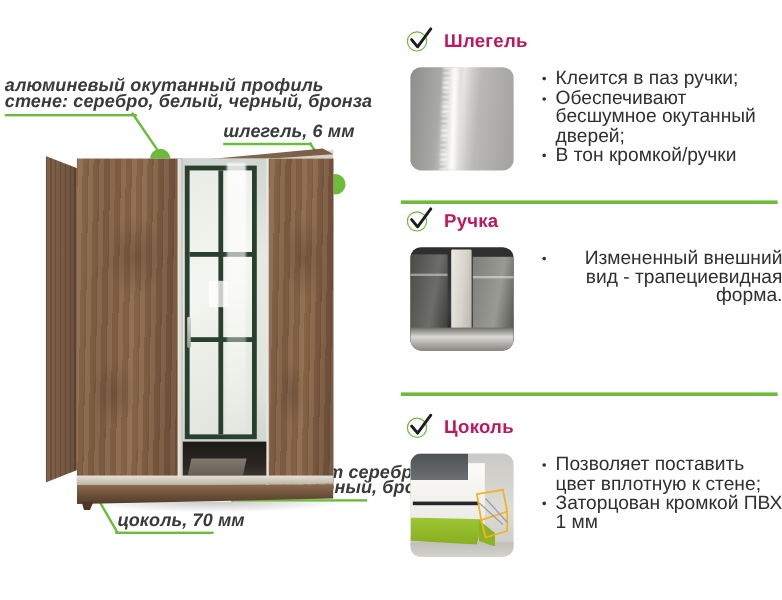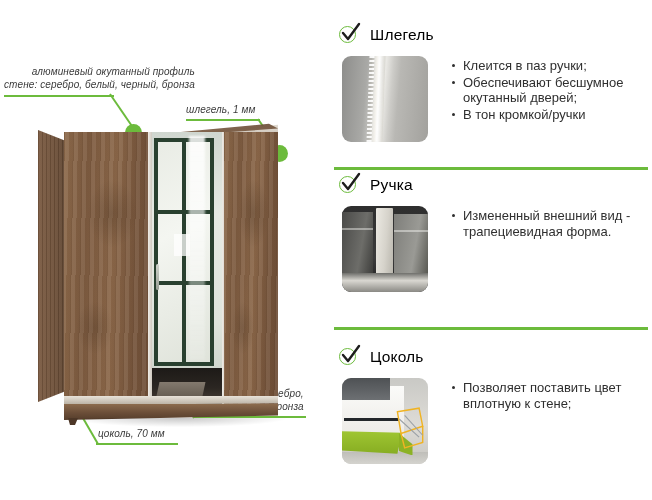--- a/index.html
+++ b/index.html
@@ -11,27 +11,26 @@
     position:relative;
   }
   .page{position:absolute;inset:0;}
 
   
   .left-col{position:absolute;left:0;top:0;width:330px;height:500px;}
 
   .anno{
     position:absolute;
     font-style:italic;
-    font-weight:400;
+    font-weight:700;
     color:#3a3a3a;
-    font-size:10px;
+    font-size:15px;
     line-height:12.5px;
     white-space:nowrap;
     letter-spacing:.1px;
-    text-align:right;
   }
   .anno-rule{position:absolute;background:#6cbb3c;height:2px;}
 
   .dot{
     position:absolute;border-radius:50%;
     background:#6cbb3c;
   }
   .lead{position:absolute;overflow:visible;}
 
   
@@ -134,46 +133,46 @@
   }
   .w-shadow{
     position:absolute;left:34px;top:300px;width:214px;height:9px;
     background:radial-gradient(ellipse at 50% 0%,rgba(0,0,0,.22),transparent 72%);
   }
 
   
   .right-col{position:absolute;left:330px;top:0;width:322px;height:500px;}
   .section{position:absolute;left:0;width:322px;}
   .sec1{top:22px;height:140px;}
-  .sec2{top:172px;height:150px;}
+  .sec2{top:172px;height:150px;text-align:right;}
   .sec3{top:344px;height:150px;}
 
   .sec-head{display:flex;align-items:center;height:26px;padding-left:8px;}
   .check{
     position:relative;width:22px;height:22px;flex:0 0 22px;margin-right:10px;
   }
   .check .circ{
     position:absolute;left:1px;top:2px;width:17px;height:17px;
     border:1.6px solid #6cbb3c;border-radius:50%;box-sizing:border-box;
   }
   .check .tick{
     position:absolute;left:3px;top:-2px;width:20px;height:22px;
   }
   .sec-title{
-    font-size:15.5px;font-weight:400;color:#000000;letter-spacing:.2px;
+    font-size:15.5px;font-weight:700;color:#be185d;letter-spacing:.2px;
   }
 
   .sec-body{display:flex;margin-top:8px;padding-left:12px;}
   .thumb{
     width:86px;height:86px;flex:0 0 86px;border-radius:9px;overflow:hidden;
     position:relative;background:#bdbdbd;
   }
   .bullets{
     margin-left:22px;padding-top:2px;
-    font-size:13px;line-height:15.5px;color:#2f2f2f;
+    font-size:16px;line-height:15.5px;color:#2f2f2f;
   }
   .bullets ul{margin:0;padding:0 0 0 13px;list-style:none;}
   .bullets li{position:relative;margin:0 0 1px 0;}
   .bullets li::before{
     content:"";position:absolute;left:-11px;top:6px;
     width:3px;height:3px;border-radius:50%;background:#2f2f2f;
   }
 
   .divider{position:absolute;left:4px;width:314px;height:3px;background:#6cbb3c;}
 
@@ -250,21 +249,21 @@
       <div>алюминевый окутанный профиль</div>
       <div>стене: серебро, белый, черный, бронза</div>
     </div>
     <div class="anno-rule" style="left:4px;top:95px;width:110px;"></div>
     <svg class="lead" style="left:110px;top:92px;width:40px;height:44px;">
       <line x1="0" y1="2" x2="26" y2="40" stroke="#6cbb3c" stroke-width="2"></line>
     </svg>
     <div class="dot" style="left:125px;top:124px;width:17px;height:17px;"></div>
 
     <div class="anno" style="left:186px;top:104px;">
-      <div>шлегель, 1 мм</div>
+      <div>шлегель, 6 мм</div>
     </div>
     <div class="anno-rule" style="left:186px;top:119px;width:74px;"></div>
     <svg class="lead" style="left:258px;top:117px;width:34px;height:38px;">
       <line x1="0" y1="2" x2="22" y2="34" stroke="#6cbb3c" stroke-width="2"></line>
     </svg>
     <div class="dot" style="left:271px;top:145px;width:17px;height:17px;"></div>
 
     <div class="anno" style="left:194px;top:388px;">
       <div>ручки, цвет серебро,</div>
       <div>белый, черный, бронза</div>
@@ -390,18 +389,19 @@
           <svg class="outline" viewBox="0 0 40 50" fill="none">
             <path d="M6 6 L30 2 L34 22 L10 30 Z" stroke="#f0b323" stroke-width="1.6"></path>
             <path d="M10 30 L14 46 L34 40 L34 22" stroke="#f0b323" stroke-width="1.6"></path>
             <path d="M8 14 L30 34" stroke="#9aa0a6" stroke-width="1.2"></path>
             <path d="M14 10 L34 32" stroke="#9aa0a6" stroke-width="1.2"></path>
           </svg>
         </div>
         <div class="bullets">
           <ul>
             <li>Позволяет поставить цвет вплотную к стене;</li>
+            <li>Заторцован кромкой ПВХ 1 мм</li>
           </ul>
         </div>
       </div>
     </div>
   </div>
 </div>
 
 </body></html>

